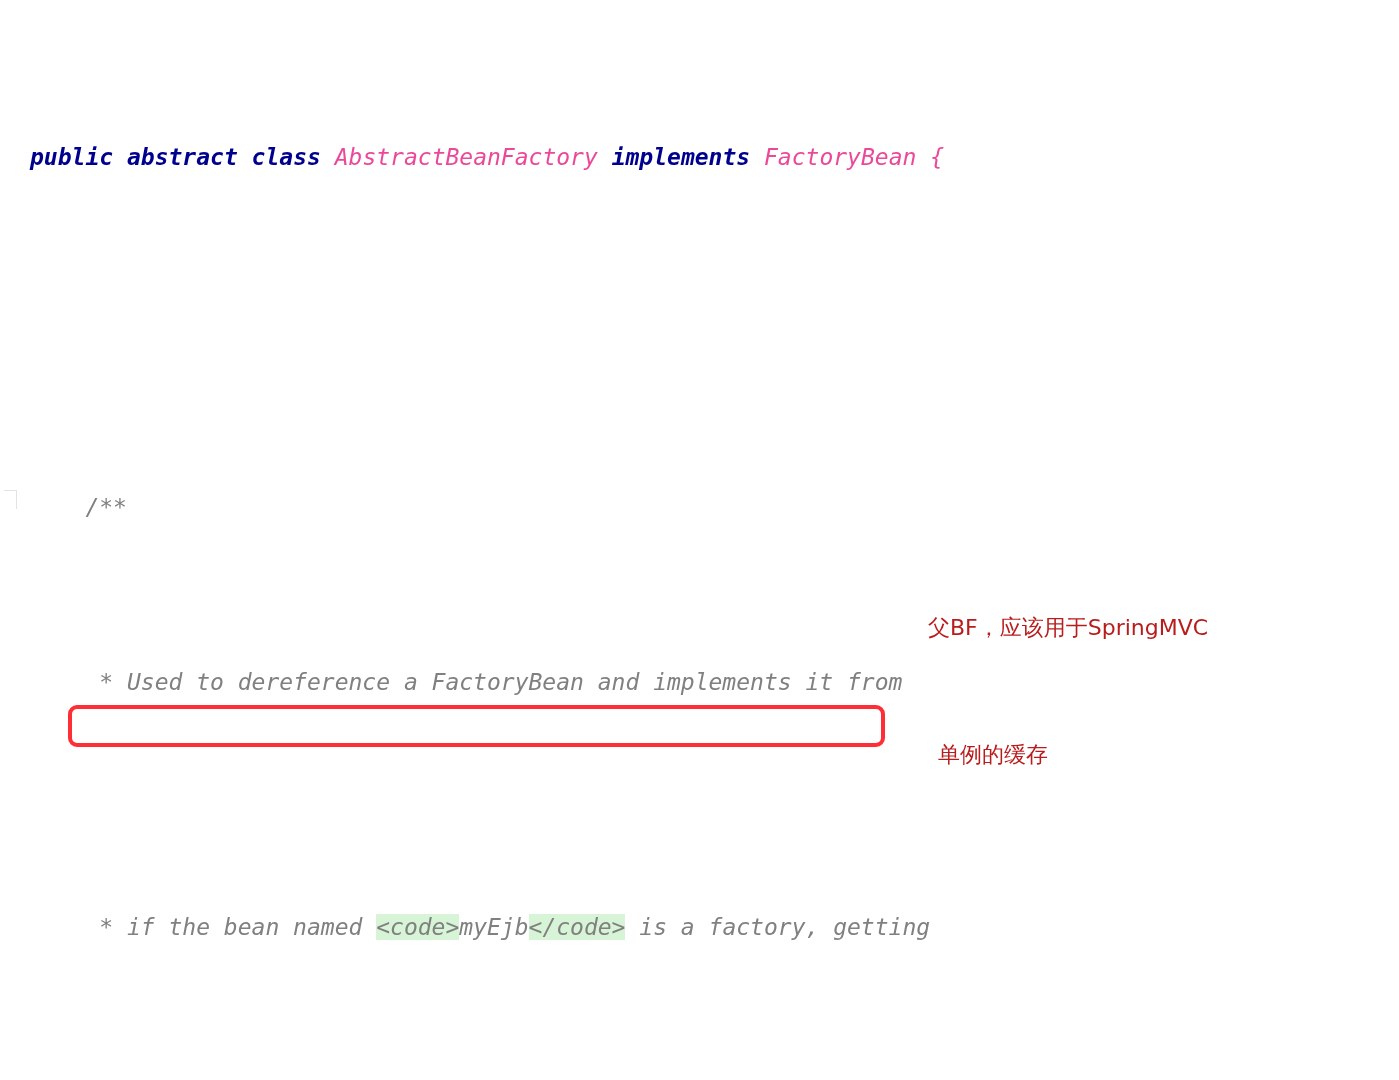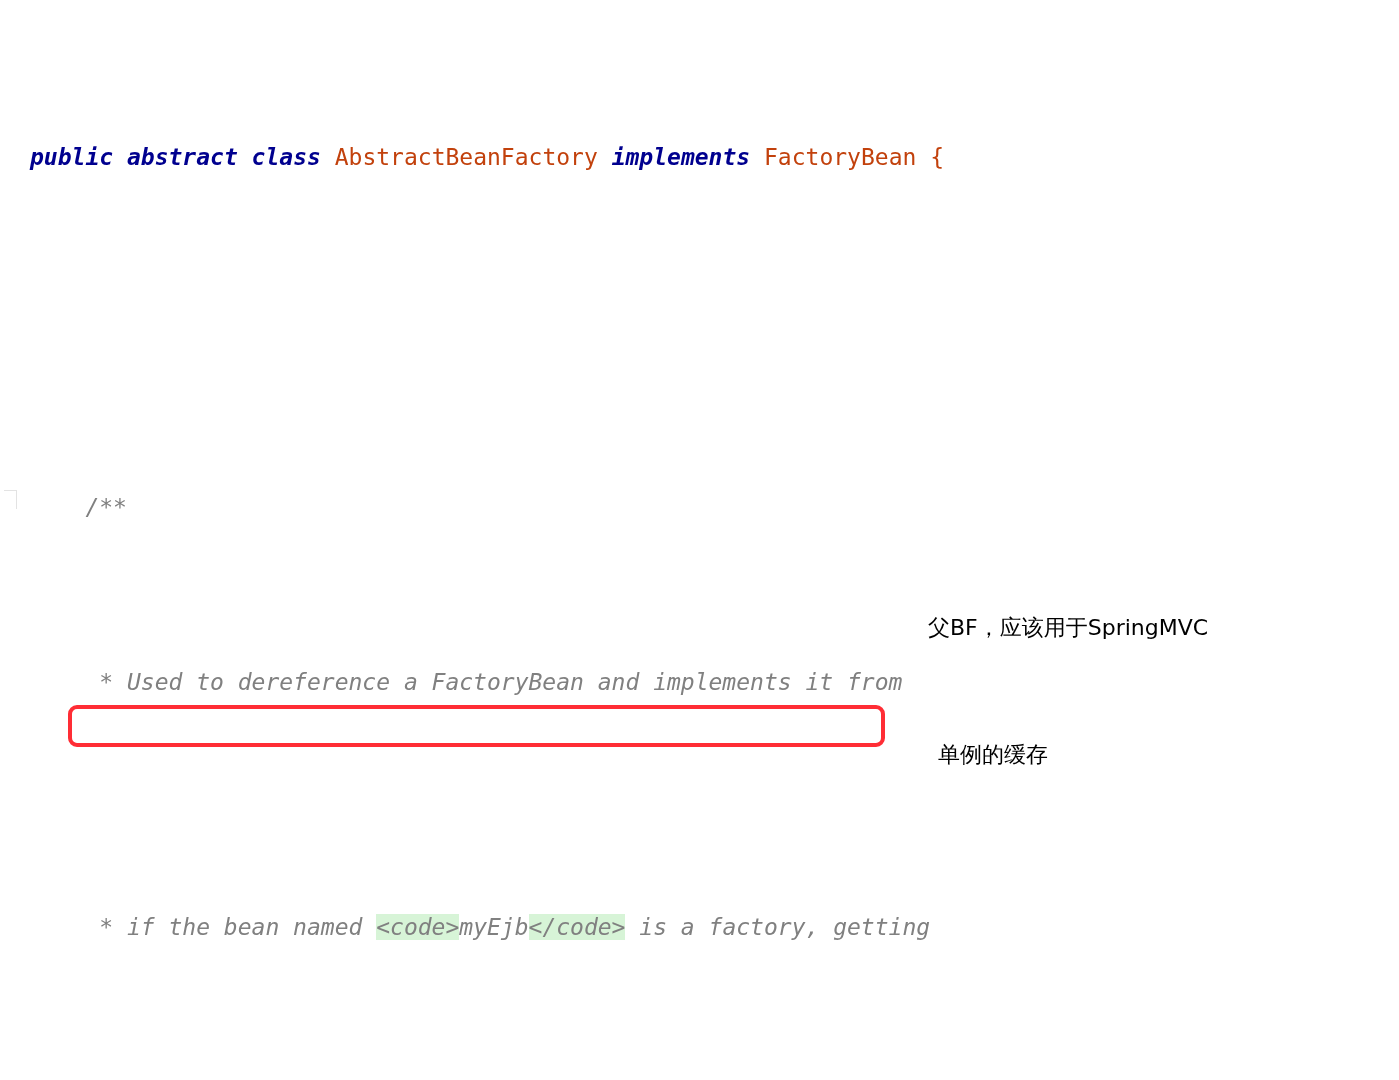--- a/index.html
+++ b/index.html
@@ -36,21 +36,22 @@
     white-space: pre;
   }
 
   
   .kw {                       
     color: #00008f;
     font-weight: bold;
     font-style: italic;
   }
   .type {                     
-    color: #c2410c;
+    color: #ec4899;
+    font-style: italic;
   }
   .cmt {                      
     color: #808080;
     font-style: italic;
   }
   .tag {                      
     background: #d7f4d7;
     color: #808080;
     font-style: italic;
   }
@@ -74,21 +75,21 @@
     position: absolute;
     border: 4px solid #ff2d35;
     border-radius: 9px;
     box-sizing: border-box;
     pointer-events: none;
   }
 
   
   .note {
     position: absolute;
-    color: #000000;
+    color: #b91c1c;
     font-family: "DejaVu Sans", "Liberation Sans", sans-serif;
     font-size: 22px;
     line-height: 26px;
     white-space: pre;
   }
 </style>
 </head>
 <body>
 
 <div id="code">

